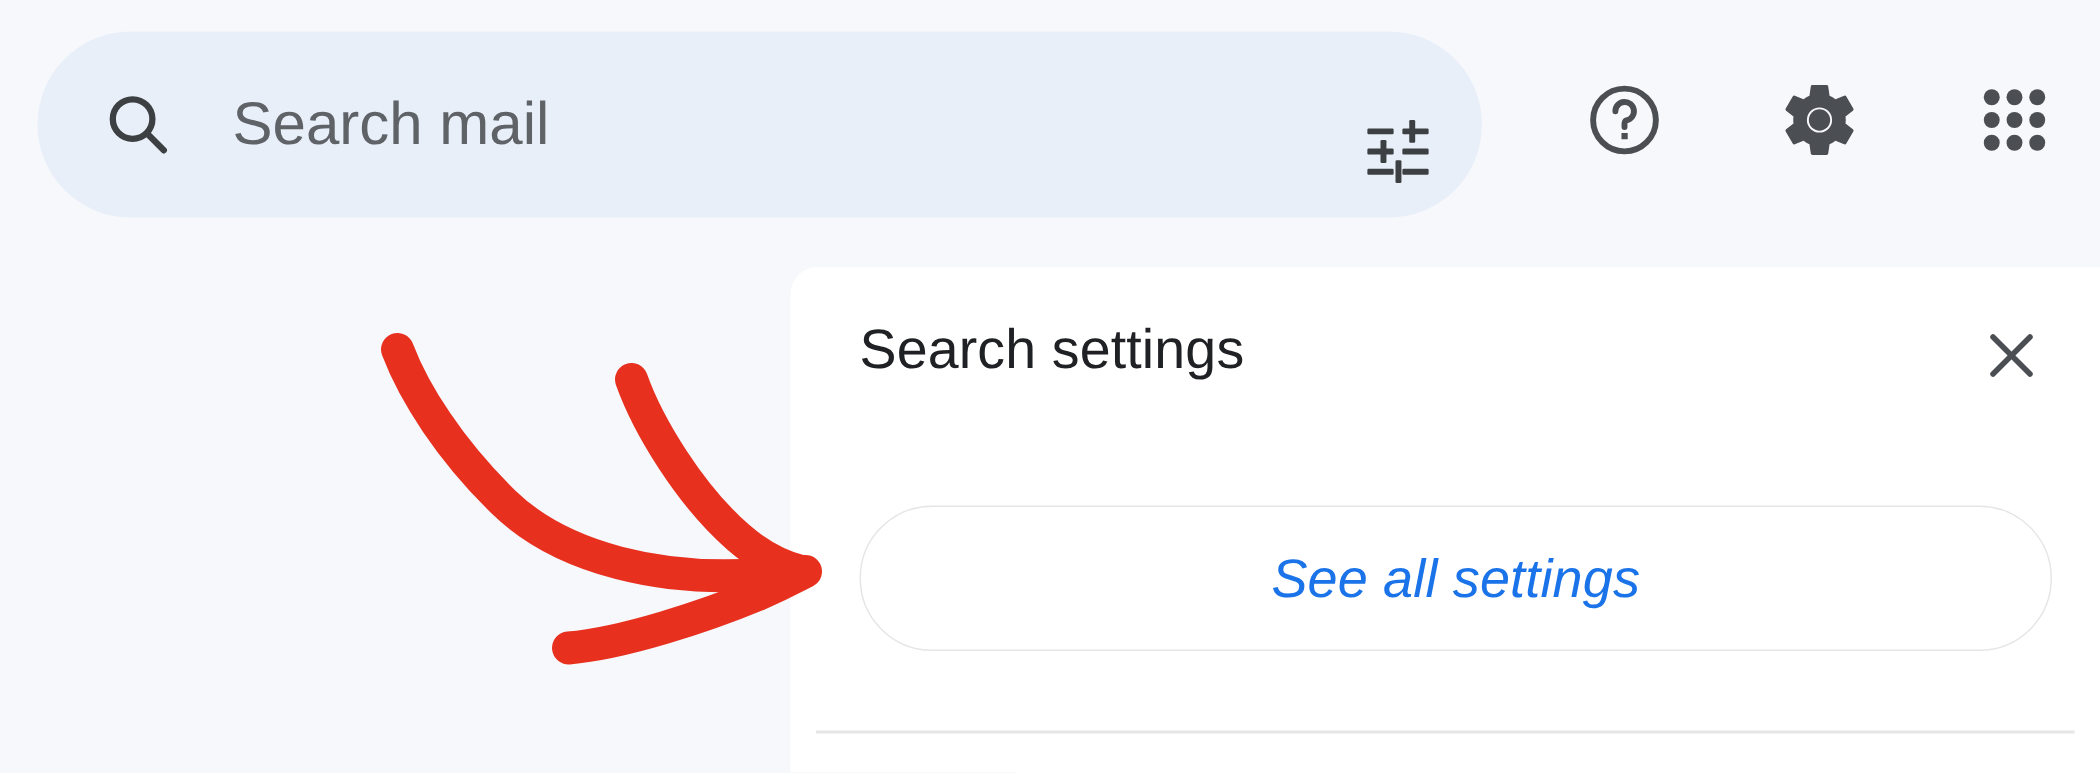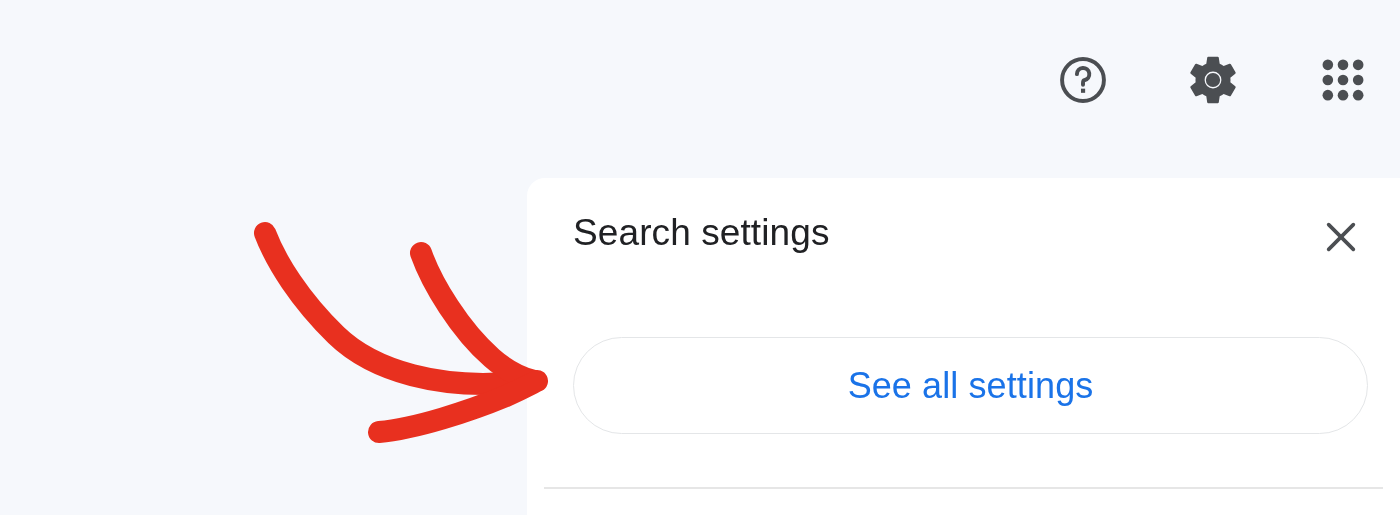--- a/index.html
+++ b/index.html
@@ -128,20 +128,21 @@
     border: 1px solid #e4e6e8;
     border-radius: 49px;
     background: #ffffff;
     display: flex;
     align-items: center;
     justify-content: center;
     cursor: pointer;
     box-sizing: border-box;
     padding: 0;
     font-family: "Liberation Sans", sans-serif;
+    font-style: italic;
   }
   .qs-see-all-label {
     font-size: 36px;
     color: #1a73e8;
     letter-spacing: 0.1px;
   }
   .qs-divider {
     position: absolute;
     left: 17px;
     top: 309px;
@@ -158,20 +159,44 @@
     width: 1400px;
     height: 515px;
     pointer-events: none;
   }
 </style>
 </head>
 <body>
 
 <div id="stage">
 
+  <div class="search-bar">
+    <span class="search-icon">
+      <svg width="48" height="48" viewBox="0 0 24 24" fill="none" stroke="#3c4043" stroke-width="2.1" stroke-linecap="round">
+        <circle cx="10.2" cy="10.2" r="6.6"></circle>
+        <line x1="15.2" y1="15.2" x2="20.6" y2="20.6"></line>
+      </svg>
+    </span>
+    <input class="search-input" type="text" value="" placeholder="Search mail" style="">
+    <div class="tune-btn">
+      <span>
+        <svg width="50" height="50" viewBox="0 0 24 24" fill="#3c4043">
+          <rect x="2.2" y="4.6" width="8.4" height="1.9" rx="0.4"></rect>
+          <rect x="13.4" y="4.6" width="8.4" height="1.9" rx="0.4"></rect>
+          <rect x="15.6" y="1.9" width="1.9" height="7.3" rx="0.4"></rect>
+          <rect x="2.2" y="11.05" width="8.4" height="1.9" rx="0.4"></rect>
+          <rect x="13.4" y="11.05" width="8.4" height="1.9" rx="0.4"></rect>
+          <rect x="6.4" y="8.35" width="1.9" height="7.3" rx="0.4"></rect>
+          <rect x="2.2" y="17.5" width="8.4" height="1.9" rx="0.4"></rect>
+          <rect x="13.4" y="17.5" width="8.4" height="1.9" rx="0.4"></rect>
+          <rect x="11.2" y="14.8" width="1.9" height="7.3" rx="0.4"></rect>
+        </svg>
+      </span>
+    </div>
+  </div>
 
   <div class="hdr-btn hdr-help">
     <span>
       <svg width="54" height="54" viewBox="0 0 24 24" fill="none" stroke="#4b4e52" stroke-width="1.75">
         <circle cx="12" cy="12" r="9.3"></circle>
         <path d="M9.3 9.4a2.75 2.75 0 1 1 3.3 2.7c-0.55 0.15 -0.6 0.75 -0.6 1.25v0.75" stroke-linecap="round"></path>
         <rect x="11.1" y="15.85" width="1.85" height="1.85" fill="#4b4e52" stroke="none"></rect>
       </svg>
     </span>
   </div>

